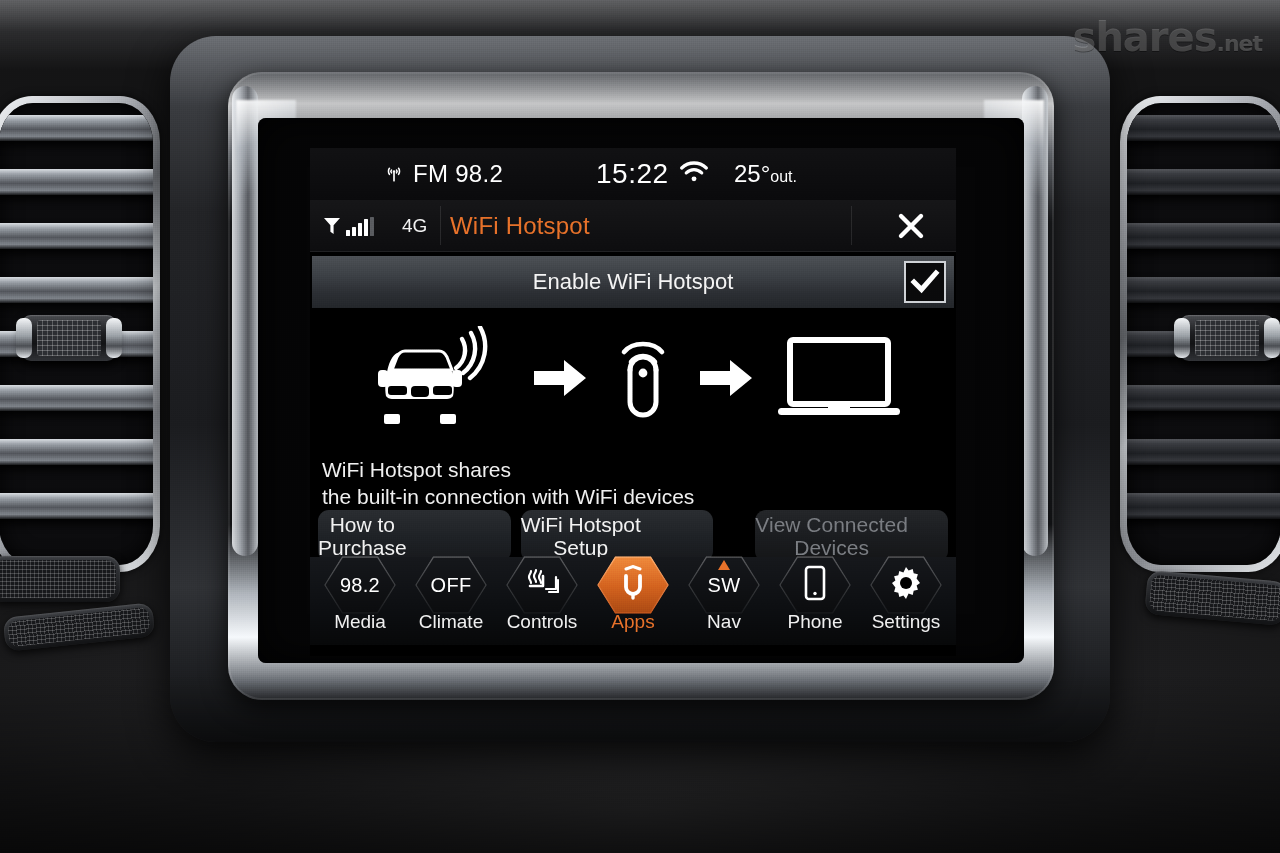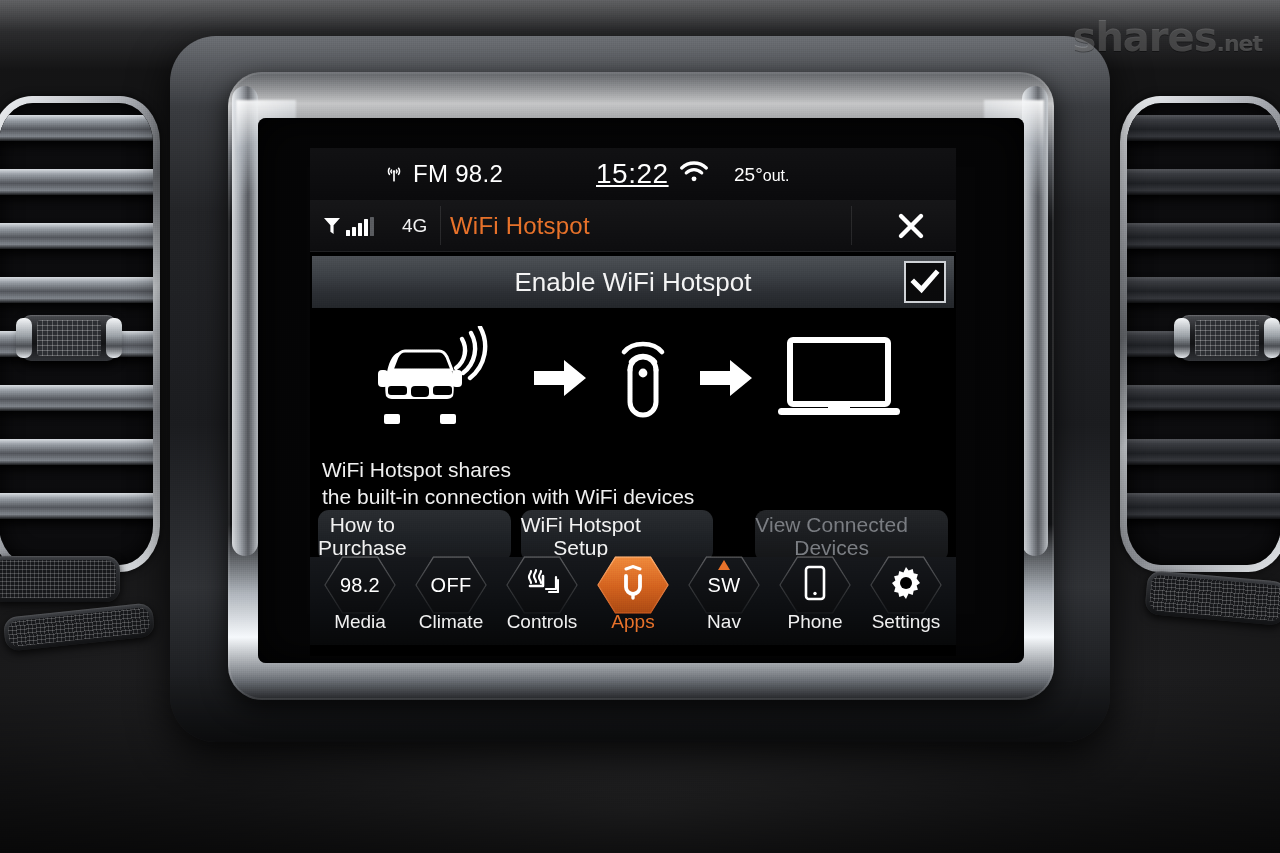--- a/index.html
+++ b/index.html
@@ -143,23 +143,23 @@
 
   
   .statusbar{
     position:relative; height:52px; width:100%;
     background:linear-gradient(180deg,#111113 0%,#0a0a0c 100%);
     display:flex; align-items:center;
   }
   .sb-fm{ position:absolute; left:74px; display:flex; align-items:center; gap:9px; }
   .sb-fm .label{ font-size:24px; letter-spacing:.3px; }
   .sb-clock{ position:absolute; left:286px; display:flex; align-items:center; gap:10px; }
-  .sb-clock .time{ font-size:28px; letter-spacing:.5px;text-decoration:underline; }
+  .sb-clock .time{ font-size:28px; letter-spacing:.5px; }
   .sb-temp{ position:absolute; left:424px; font-size:20px; }
-  .sb-temp .deg{ font-size:19px; }
+  .sb-temp .deg{ font-size:24px; }
   .sb-temp .out{ font-size:16px; }
 
   
   .ico-broadcast{ position:relative; width:20px; height:20px; }
 
   
   .titlebar{
     position:relative; height:52px; width:100%;
     background:linear-gradient(180deg,#161618 0%,#0d0d0f 100%);
     display:flex; align-items:center;
@@ -176,21 +176,21 @@
   .tb-divider{ position:absolute; left:130px; top:6px; bottom:6px; width:1px; background:rgba(255,255,255,.10); }
   .tb-divider2{ position:absolute; right:104px; top:6px; bottom:6px; width:1px; background:rgba(255,255,255,.10); }
 
   
   .enable-row{
     position:relative; margin:4px 2px 0 2px; height:52px;
     background:linear-gradient(180deg,#4c5055 0%,#3b3f44 40%,#2b2e33 72%,#23262a 100%);
     display:flex; align-items:center; justify-content:center;
     cursor:pointer;
   }
-  .enable-row .txt{ font-size:26px; color:#f4f4f4; }
+  .enable-row .txt{ font-size:22px; color:#f4f4f4; }
   .checkbox{
     position:absolute; right:8px; top:5px; width:42px; height:42px;
     background:#0a0a0b; border:2px solid #cfd2d6;
     display:flex; align-items:center; justify-content:center;
   }
 
   
   .illus{
     position:relative; height:120px; margin-top:12px;
     display:flex; align-items:center; justify-content:center; gap:22px;

